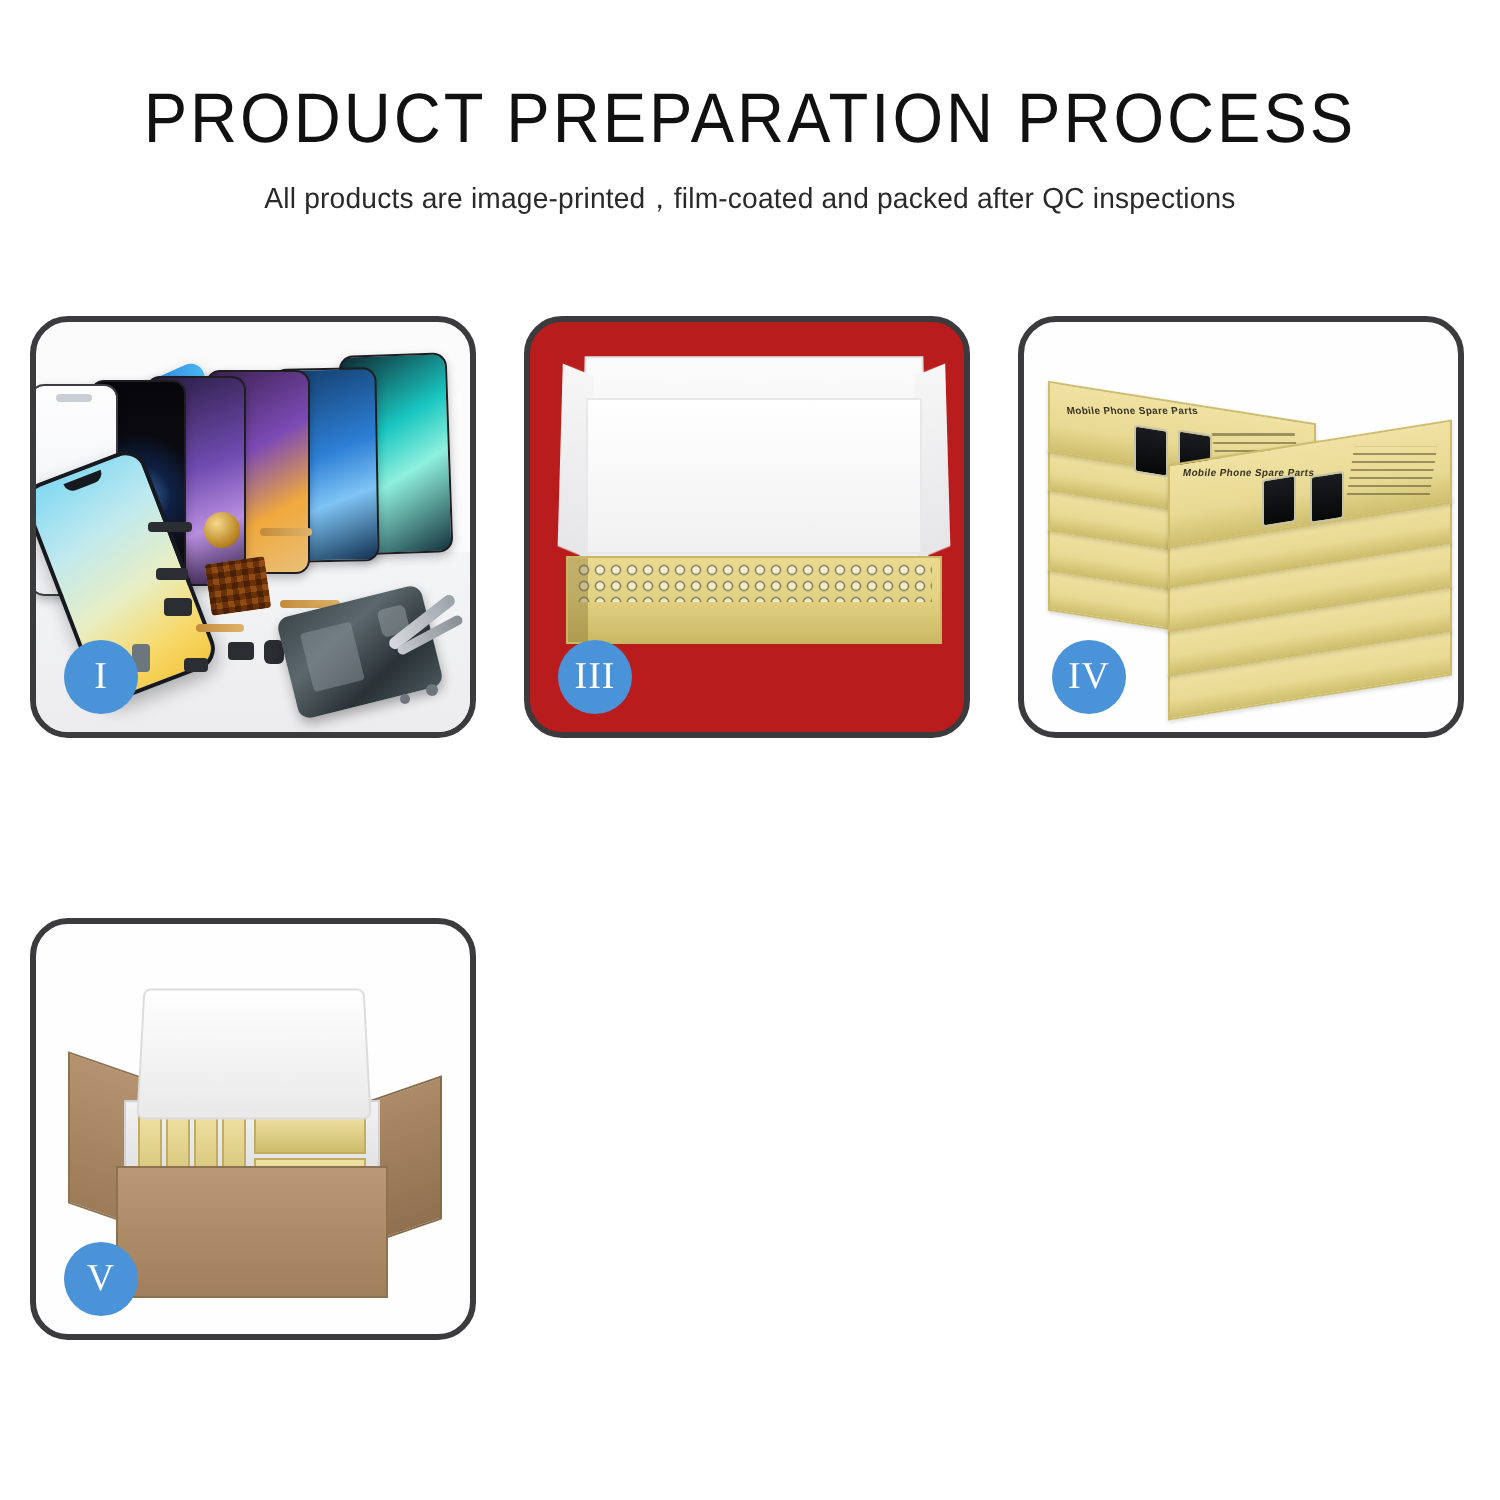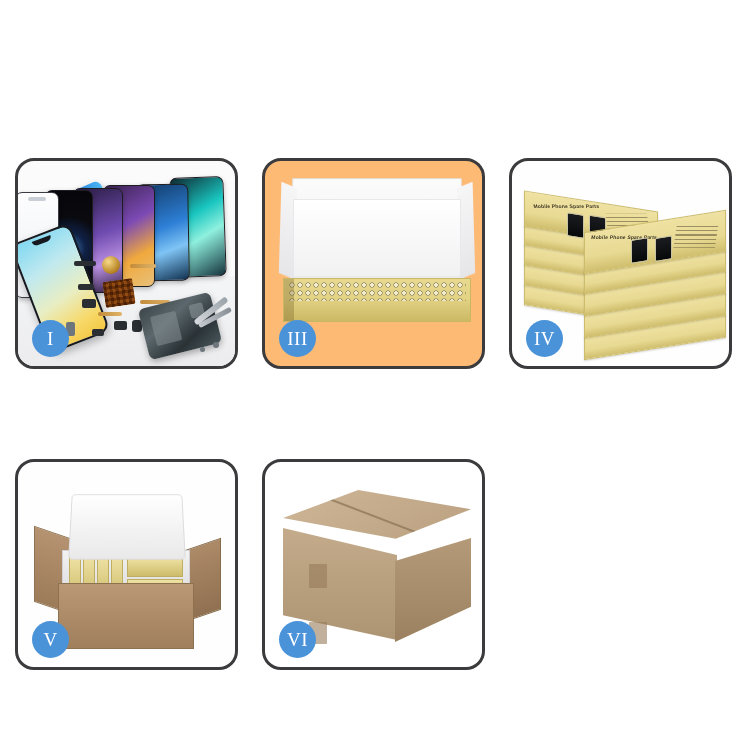--- a/index.html
+++ b/index.html
@@ -227,21 +227,21 @@
     width: 13px; height: 104px;
     background: linear-gradient(#22262c,#15181c);
     z-index: 4;
   }
   .tape {
     position: absolute; width: 15px; height: 11px; border-radius: 2px;
     background: linear-gradient(#e0a451,#c8872f); z-index: 7;
   }
 
   
-  .p3 { background: #fdba74; }
+  .p3 { background: #b91c1c; }
   .lidback {
     position: absolute; left: 26px; top: 16px;
     width: 170px; height: 108px;
     background: linear-gradient(#fbfbfb,#ededee);
     border: 1px solid #e3e3e5;
     border-bottom: none;
     transform: perspective(360px) rotateX(6deg);
   }
   .lidback::before {
     content:""; position:absolute; left:-12px; top: 6px; width: 16px; height: 92px;
@@ -370,20 +370,24 @@
   }
   .c-tape {
     position: absolute; background: rgba(150,124,90,.6); border-radius: 1px;
   }
 </style>
 </head>
 <body>
 
 <div id="page">
 
+  <div class="header">
+    <h1 class="title">PRODUCT PREPARATION PROCESS</h1>
+    <p class="subtitle">All products are image-printed，film-coated and packed after QC inspections</p>
+  </div>
 
   <div class="grid">
 
     <div class="panel p1">
       <div class="stage">
         <div class="floor"></div>
 
         <div class="blue-film"></div>
 
         <div class="ph ph-a"></div>
@@ -480,29 +484,15 @@
           <span class="ybar" style="left:48px;"></span>
           <span class="ybar" style="left:64px;width:54px;height:18px;top:6px;"></span>
           <span class="ybar" style="left:64px;width:54px;height:18px;top:28px;"></span>
         </div>
         <div class="v-top"></div>
         <div class="v-front"></div>
       </div>
       <div class="badge">V</div>
     </div>
 
-    <div class="panel p6">
-      <div class="stage">
-        <div class="carton">
-          <div class="c-face-top">
-            <span class="c-seam"></span>
-          </div>
-          <div class="c-face-left"></div>
-          <div class="c-face-right"></div>
-          <span class="c-tape" style="left:26px;top:74px;width:18px;height:24px;"></span>
-          <span class="c-tape" style="left:26px;top:132px;width:18px;height:22px;"></span>
-        </div>
-      </div>
-      <div class="badge">VI</div>
-    </div>
 
   </div>
 </div>
 
 </body></html>

